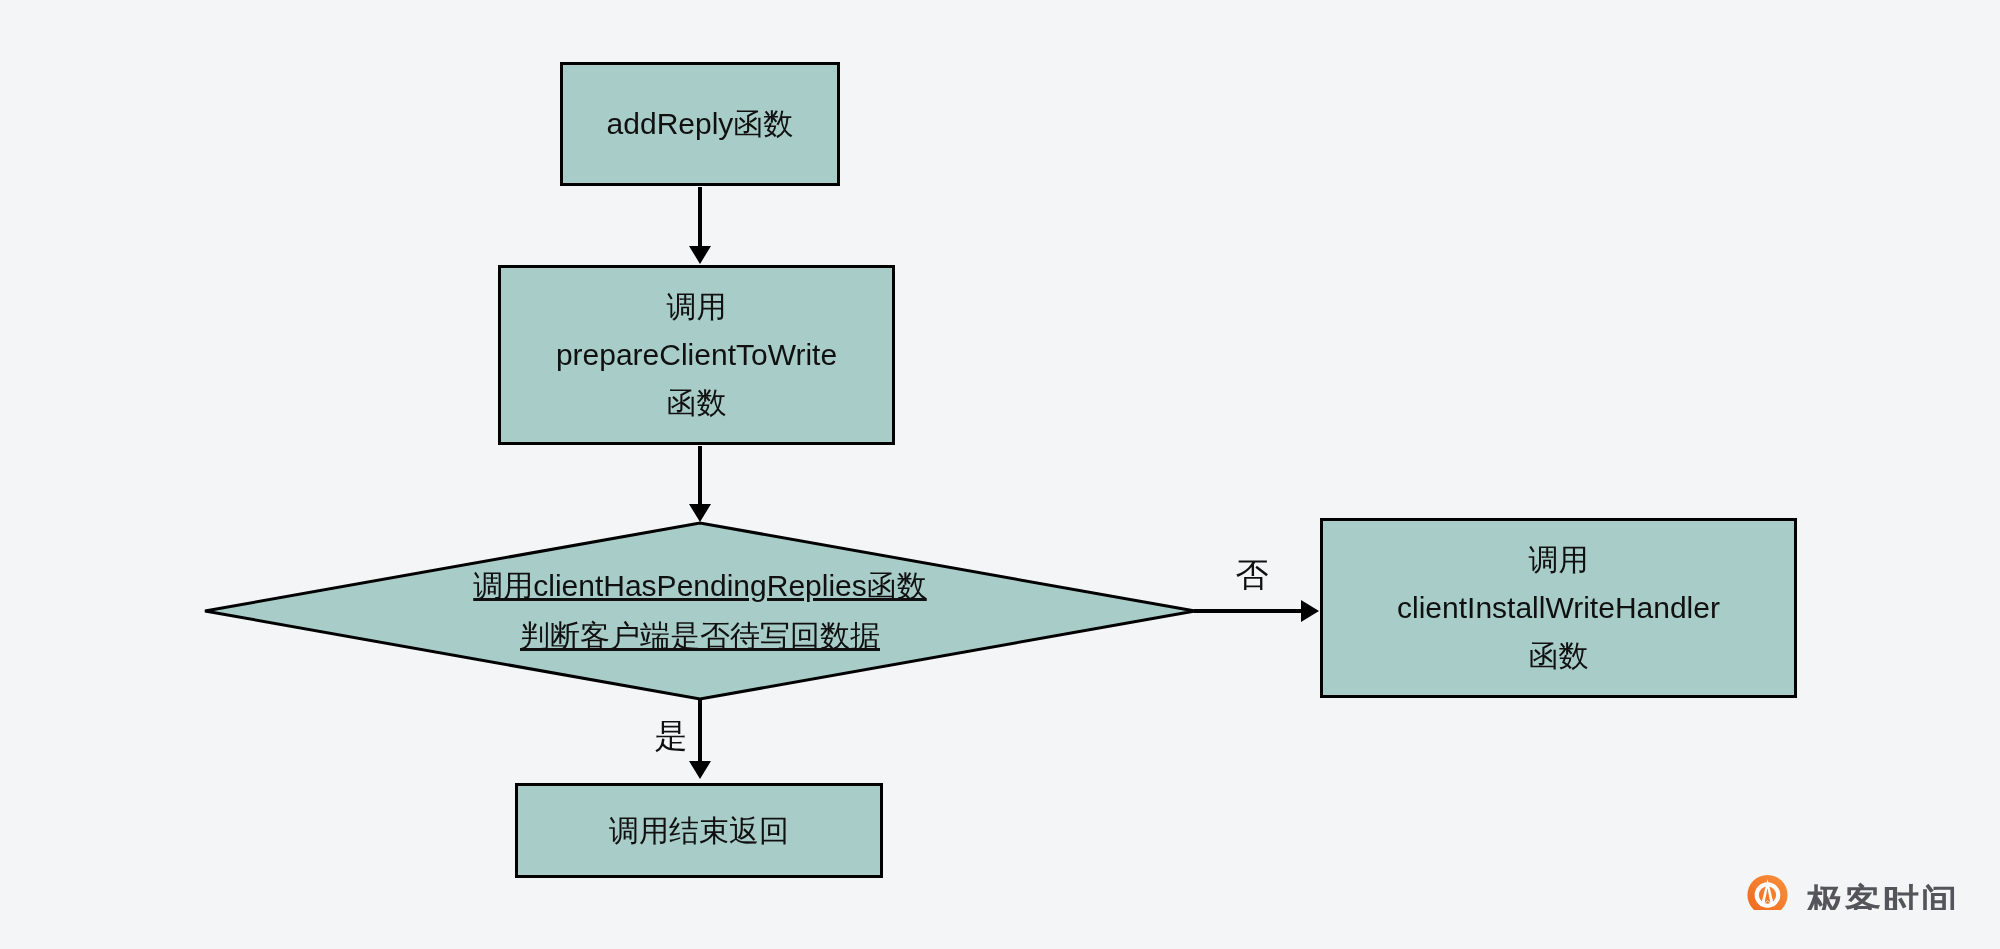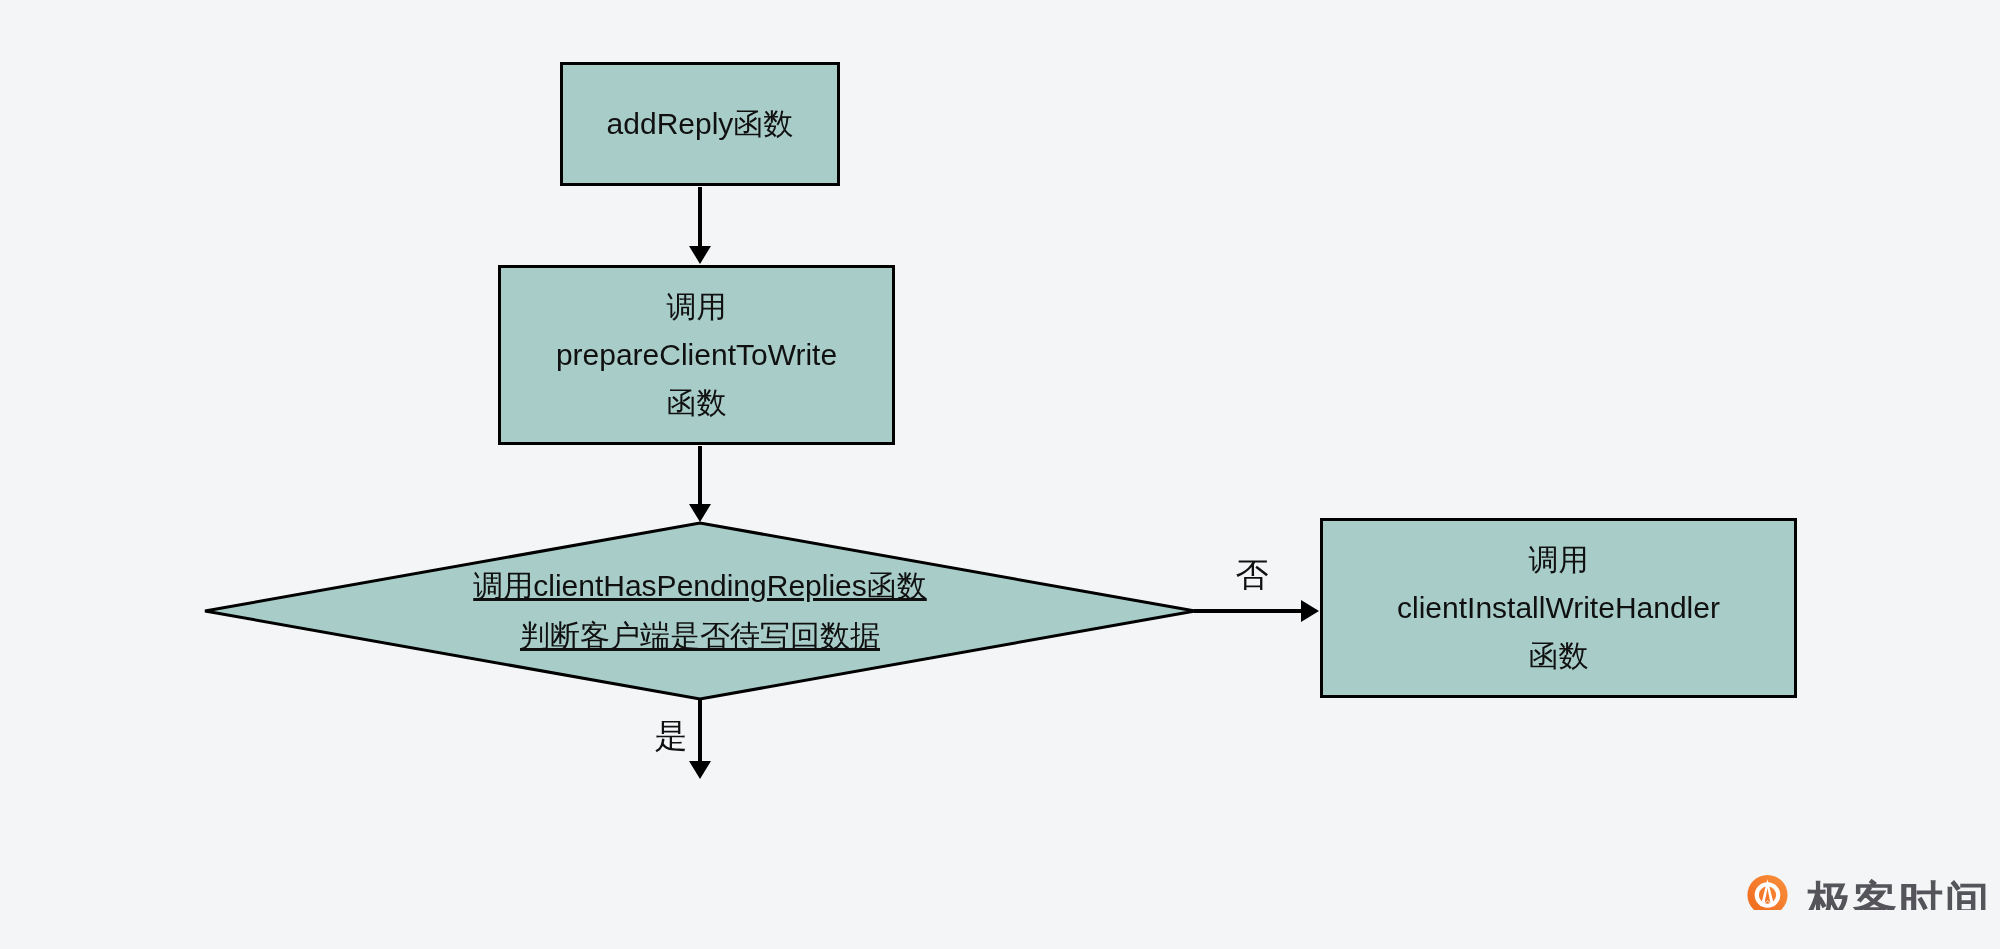--- a/index.html
+++ b/index.html
@@ -77,21 +77,21 @@
   .logo {
     position: absolute;
     left: 1744px; top: 874px;
     display: flex;
     align-items: center;
     gap: 16px;
   }
   .logo-icon { width: 47px; height: 56px; display: block; }
   .logo-text {
     color: var(--logo-text-color);
-    font-size: 44px;
+    font-size: 36px;
     font-weight: bold;
     letter-spacing: 2px;
     line-height: 1;
   }
 </style>
 </head>
 <body>
 
 <div class="canvas">
 
@@ -126,20 +126,21 @@
 prepareClientToWrite
 函数</div>
 
   <div class="decision-label">调用clientHasPendingReplies函数
 判断客户端是否待写回数据</div>
 
   <div class="node node-install">调用
 clientInstallWriteHandler
 函数</div>
 
+  <div class="node node-end">调用结束返回</div>
 
   <div class="edge-label edge-label-no">否</div>
 
   <div class="edge-label edge-label-yes">是</div>
 
   <div class="logo">
     <svg class="logo-icon" viewBox="0 0 100 120" xmlns="http://www.w3.org/2000/svg">
       <defs>
         <linearGradient id="logoGrad" x1="1" y1="0" x2="0" y2="1">
           <stop offset="0" style="stop-color: var(--logo-orange-light);"></stop>

